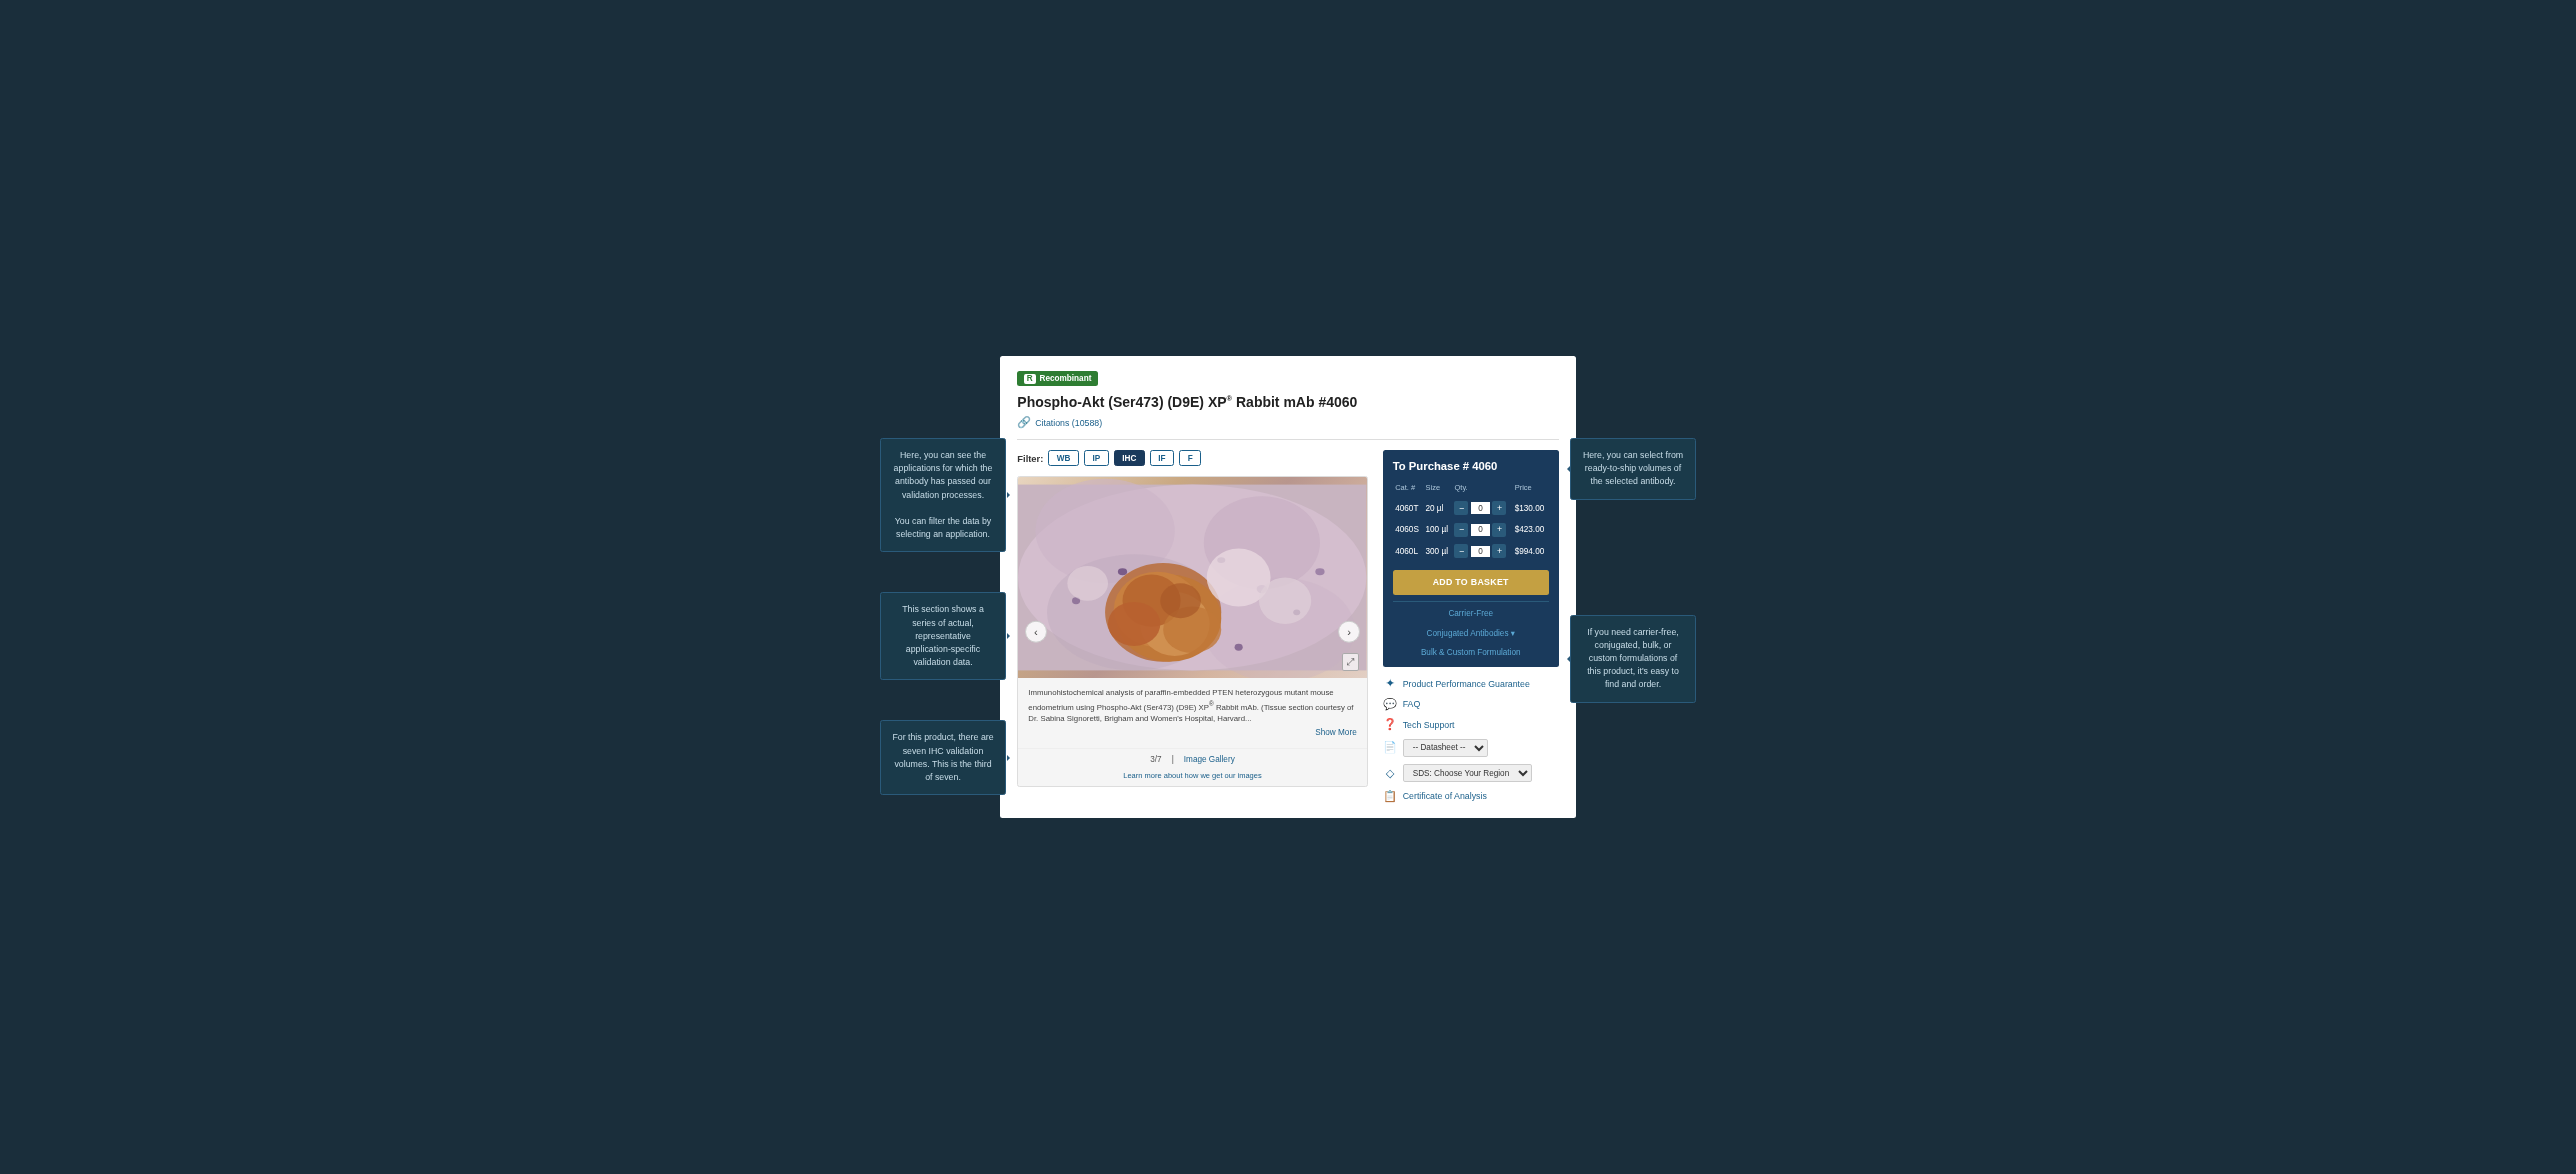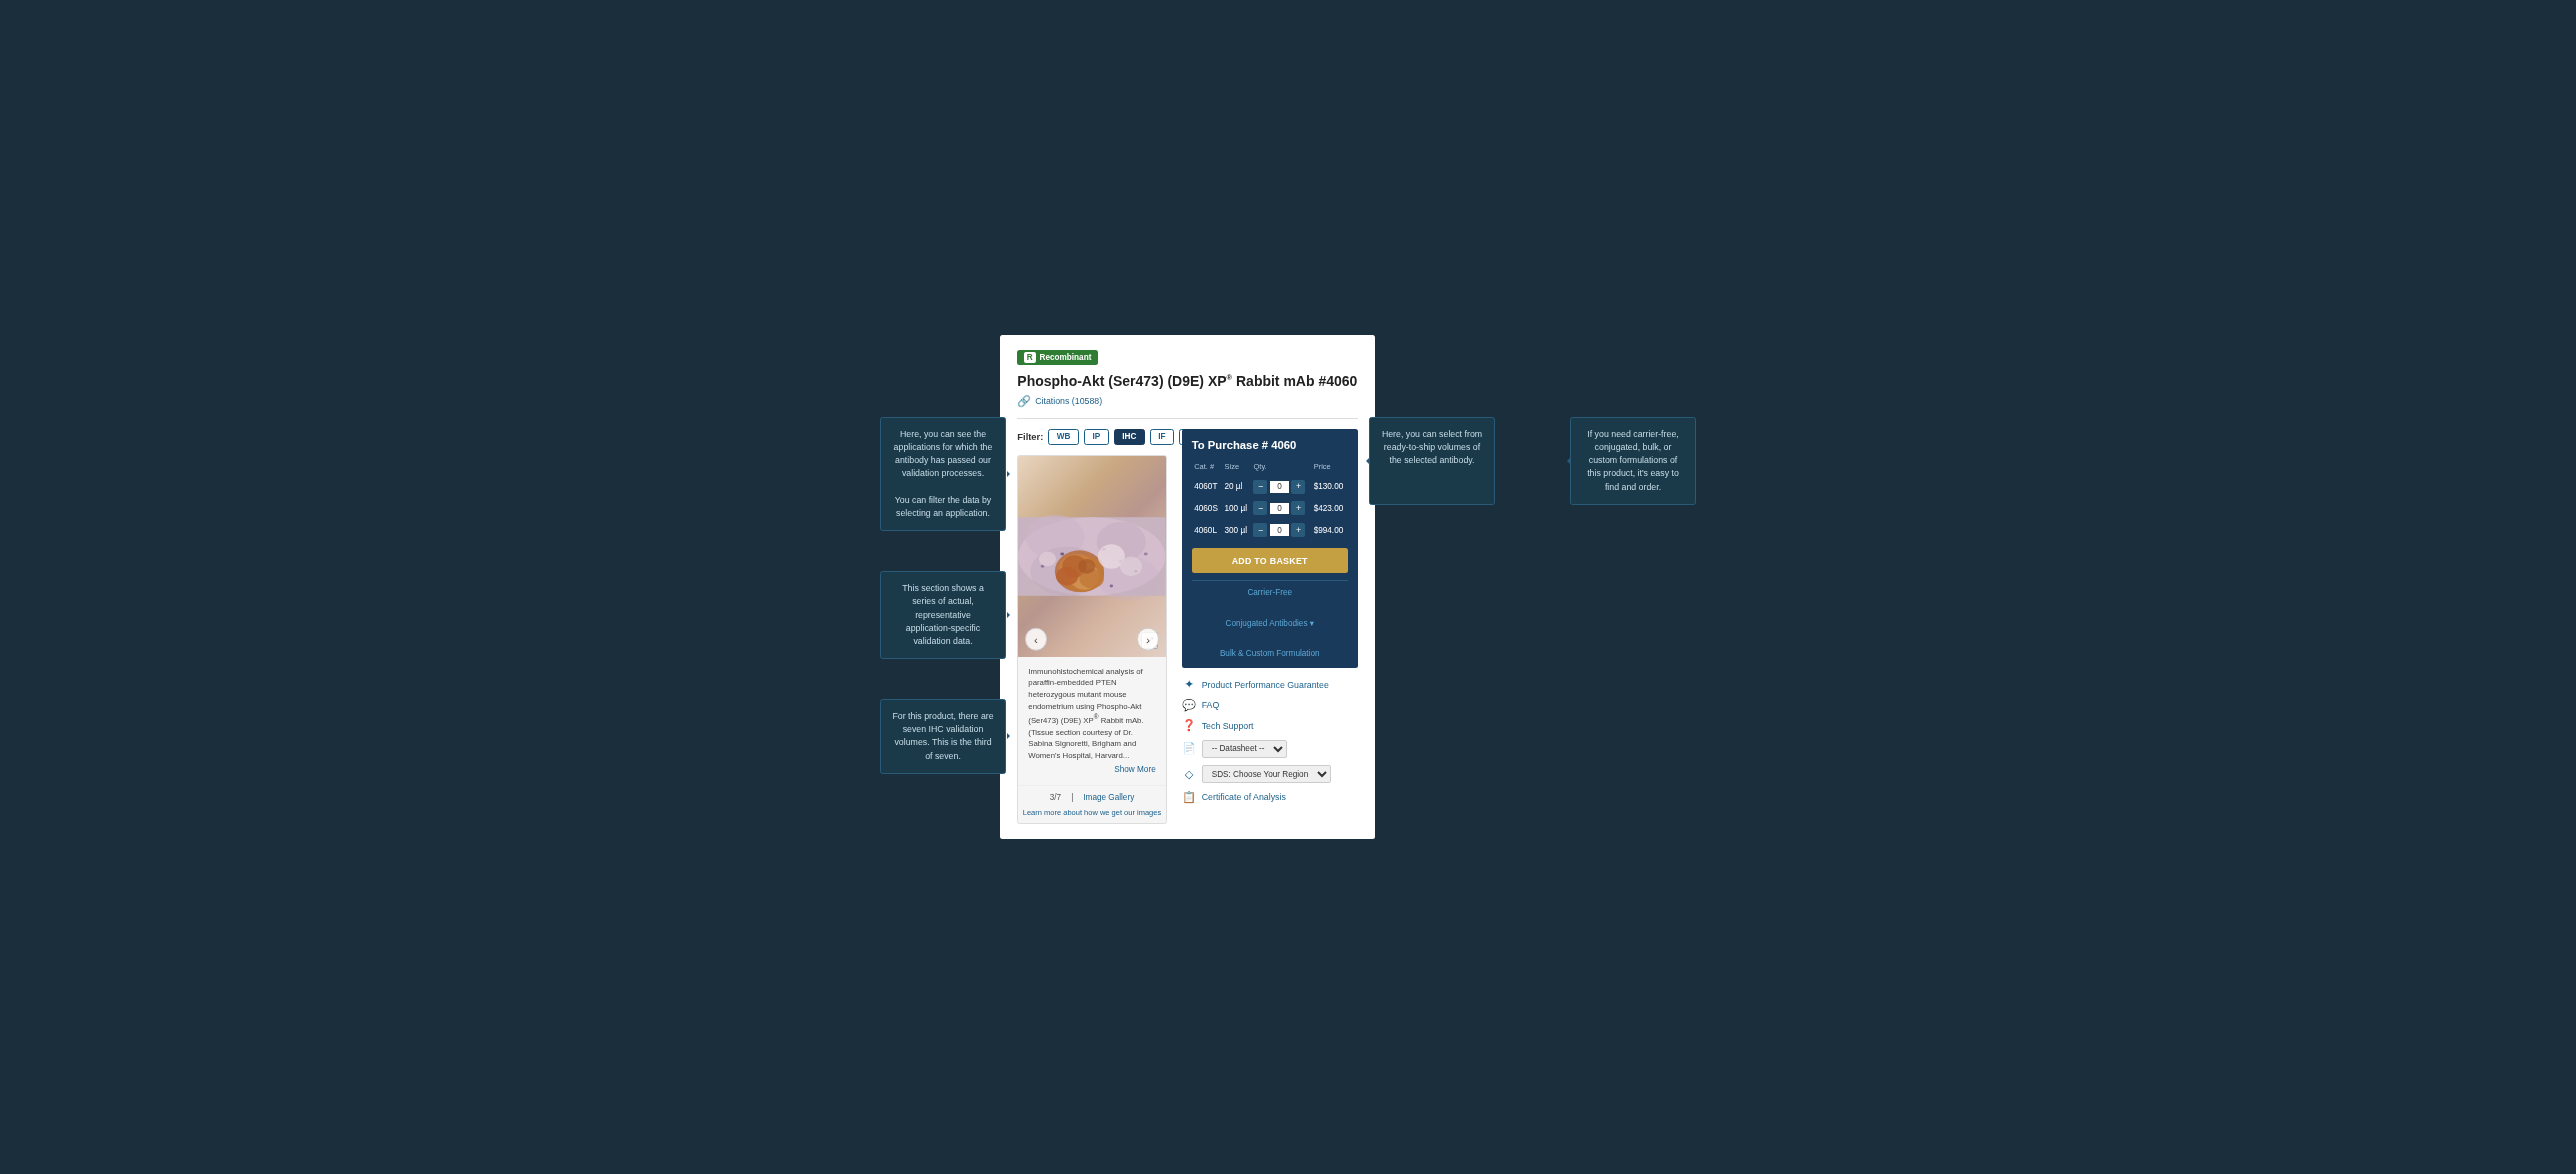--- a/index.html
+++ b/index.html
@@ -50,22 +50,22 @@
       right: -7.5px;
       top: 50%;
       transform: translateY(-50%);
       border: 3.8px solid transparent;
       border-left-color: #2a5a7a;
     }
 
     
     .right-tooltips {
       display: flex;
-      flex-direction: row;
-      gap: 75px;
+      flex-direction: column;
+      gap: 115px;
       margin-left: -6.3px;
       z-index: 10;
       padding-top: 82px;
     }
 
     .tooltip-box-right {
       background: #1a3a4a;
       border: 1.3px solid #2a5a7a;
       color: #c8dde8;
       font-size: 8.8px;
@@ -371,21 +371,21 @@
       border-radius: 2.5px;
       cursor: pointer;
       letter-spacing: 0.3px;
       margin-top: 7.5px;
     }
 
     .purchase-links {
       margin-top: 7.5px;
       display: flex;
       flex-direction: column;
-      gap: 21px;
+      gap: 10px;
     }
 
     .purchase-link {
       color: #5ba8d4;
       font-size: 8.2px;
       text-decoration: none;
       cursor: pointer;
       text-align: center;
     }
 

